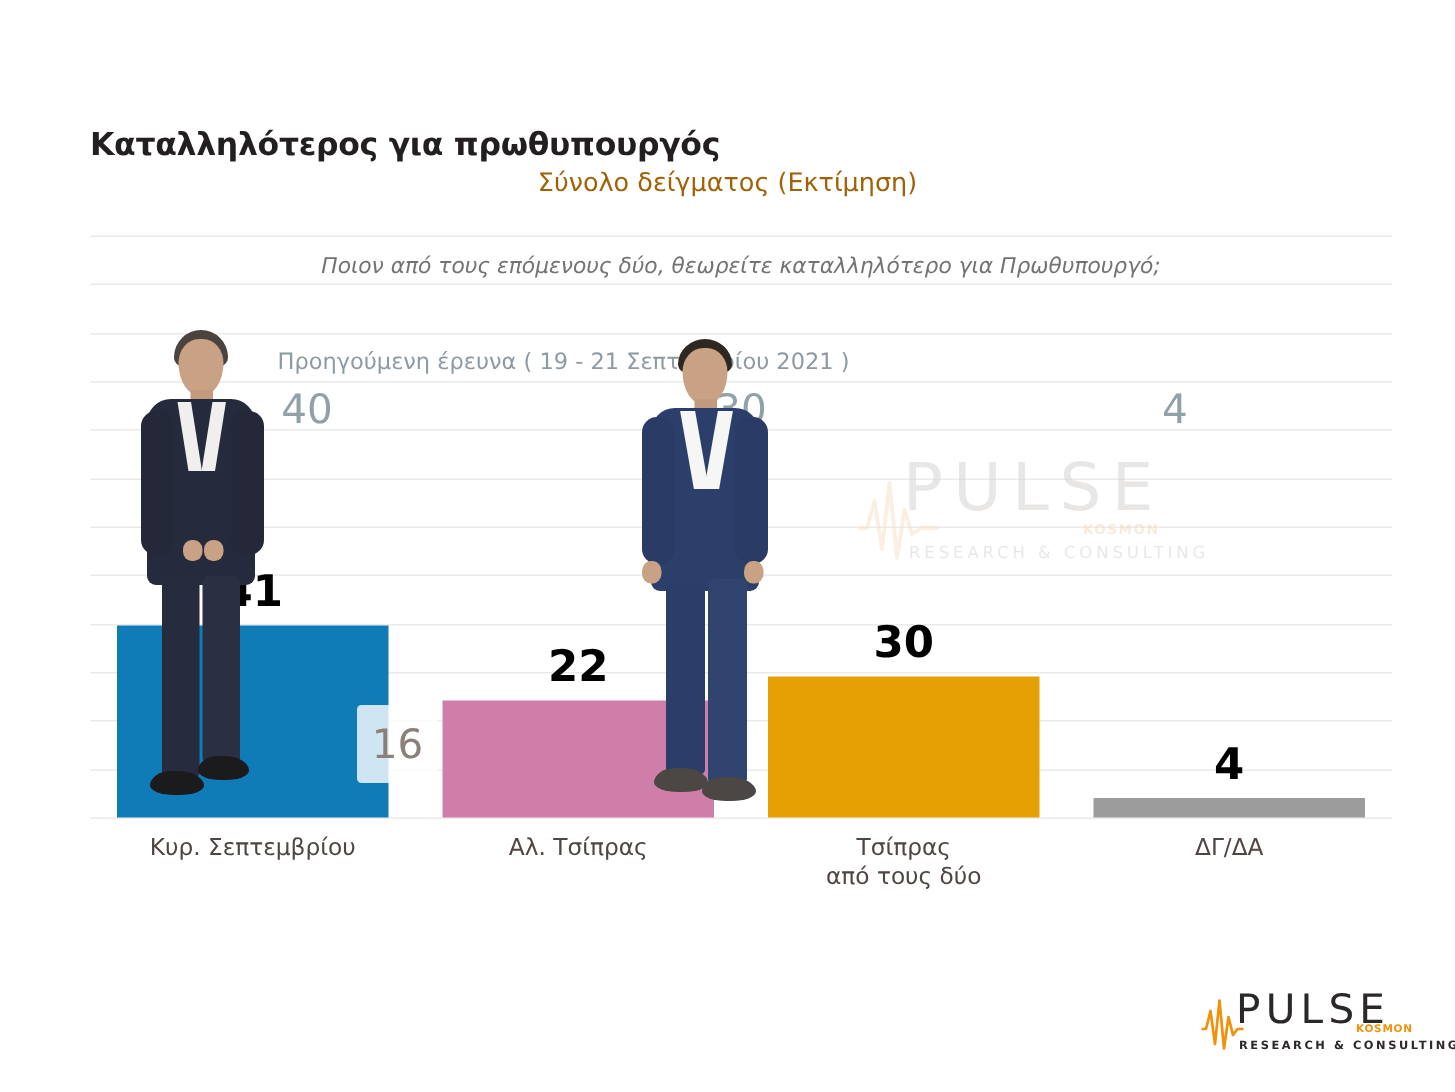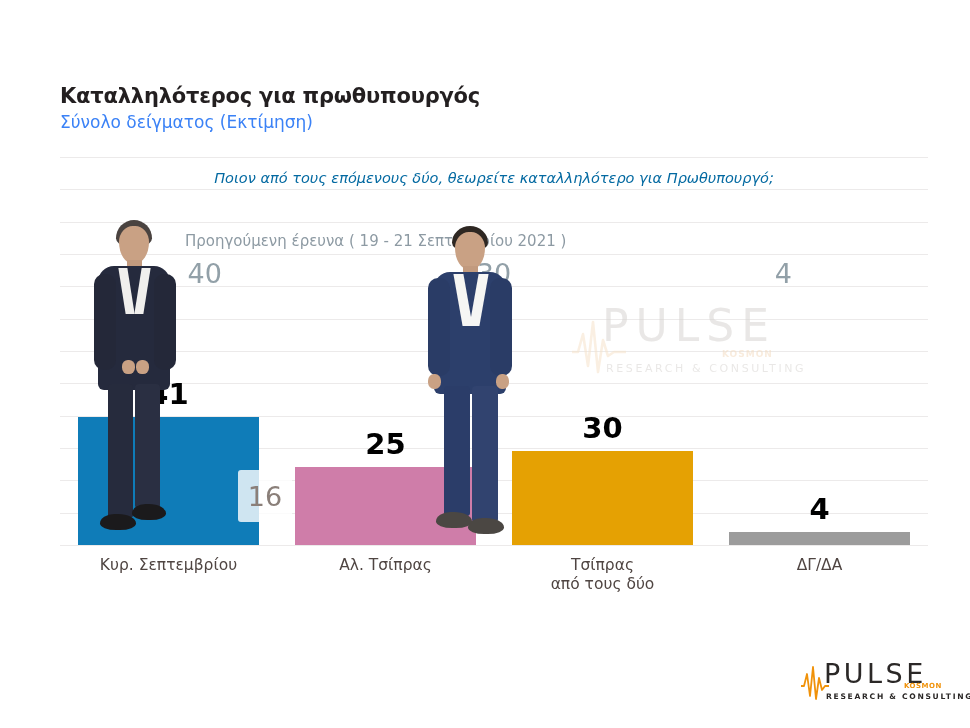--- a/index.html
+++ b/index.html
@@ -39,24 +39,25 @@
     color: #231f20;
     letter-spacing: -0.2px;
     line-height: 1.15;
     margin: 0;
     white-space: nowrap;
   }
   .subtitle {
     font-family: "DejaVu Sans", "Liberation Sans", sans-serif;
     font-size: 17px;
     font-weight: normal;
-    color: #3b82f6;
+    color: #a16207;
     line-height: 1.2;
     margin: 4px 0 0 0;
     white-space: nowrap;
+    text-align: center;
   }
 
   
   .plot {
     position: absolute;
     left: 60px;
     top: 157px;
     width: 868px;
     height: 388px;
   }
@@ -75,21 +76,21 @@
 
   
   .question {
     position: absolute;
     left: 60px;
     top: 170px;
     width: 868px;
     text-align: center;
     font-size: 14.5px;
     font-style: italic;
-    color: #0369a1;
+    color: #737373;
     white-space: nowrap;
   }
 
   
   .prev-label {
     position: absolute;
     left: 185px;
     top: 232px;
     font-size: 15px;
     color: #8d9aa3;
@@ -404,21 +405,21 @@
   </div>
 
   <div class="bars">
 
     <div class="bar-col">
       <div class="bar-value">41</div>
       <div class="bar-rect" id="rect-0" style="height: 128px; background: rgb(15, 124, 184);"></div>
     </div>
 
     <div class="bar-col">
-      <div class="bar-value">25</div>
+      <div class="bar-value">22</div>
       <div class="bar-rect" id="rect-1" style="height: 78px; background: rgb(207, 125, 169);"></div>
     </div>
 
     <div class="bar-col">
       <div class="bar-value">30</div>
       <div class="bar-rect" id="rect-2" style="height: 94px; background: rgb(229, 161, 3);"></div>
     </div>
 
     <div class="bar-col">
       <div class="bar-value">4</div>

